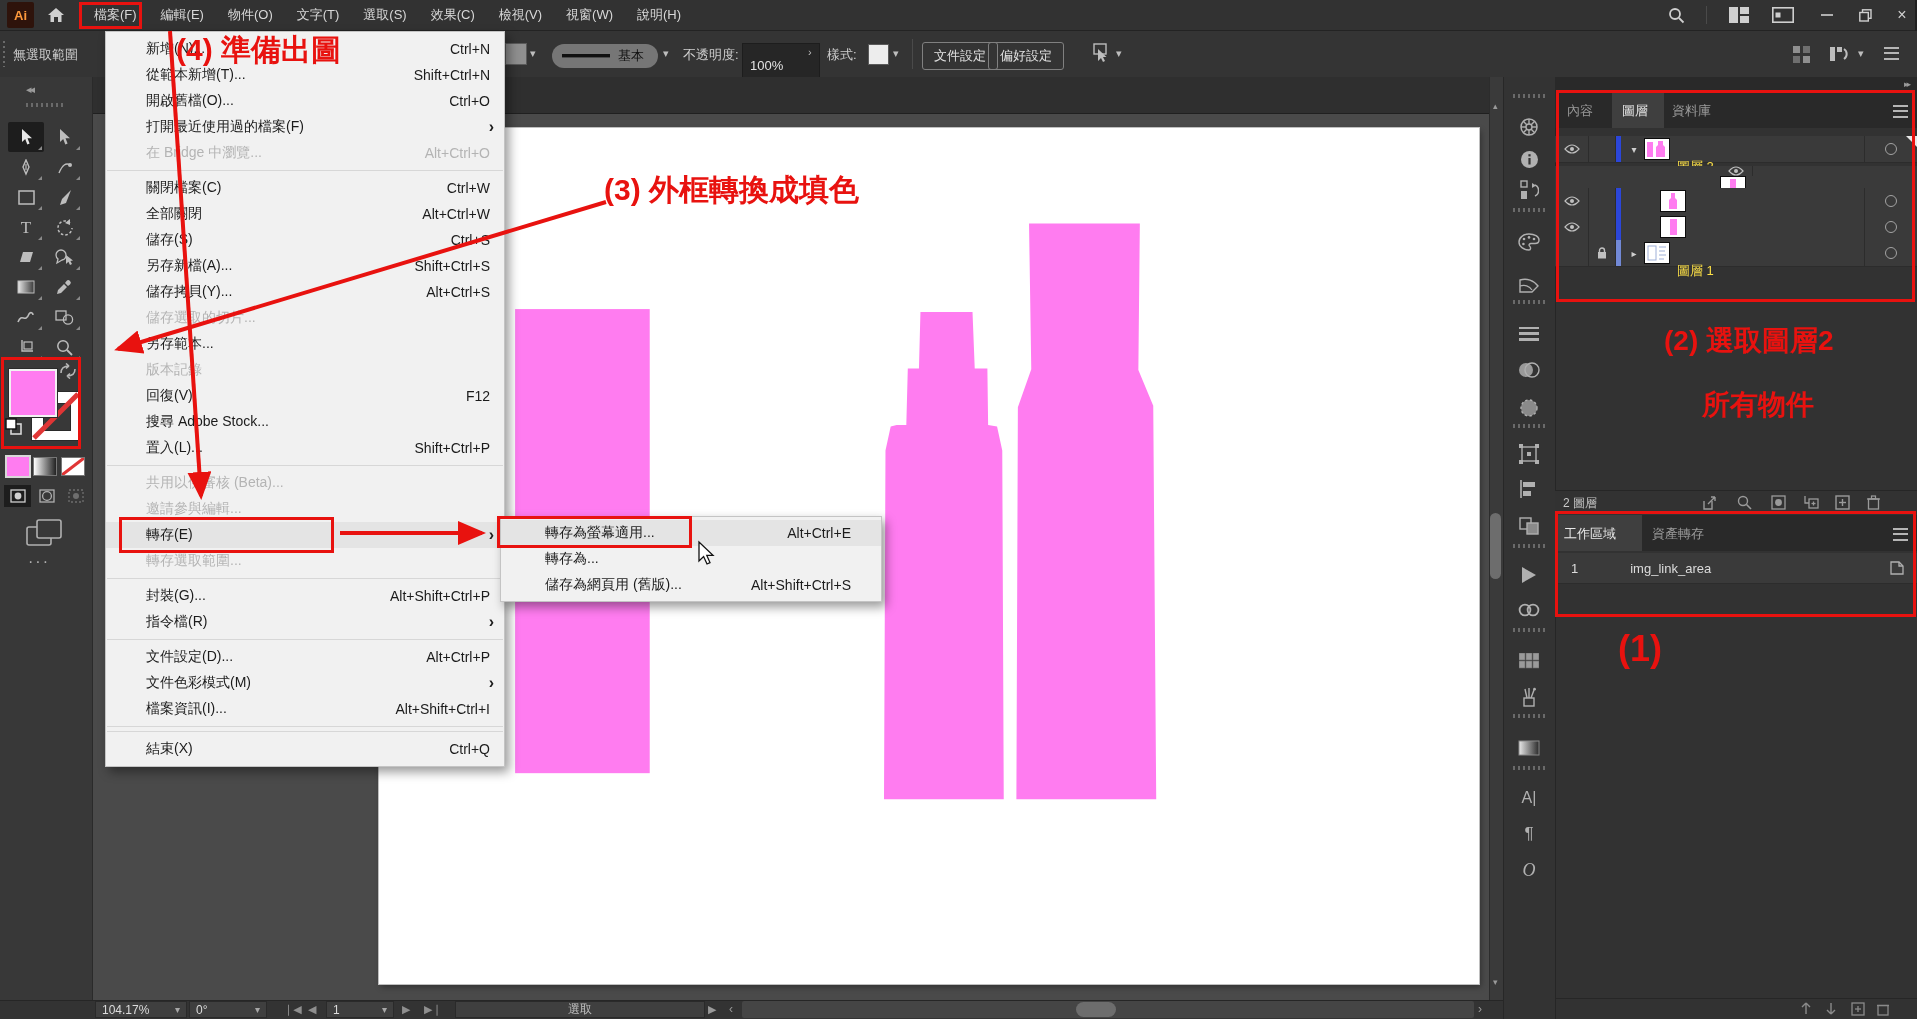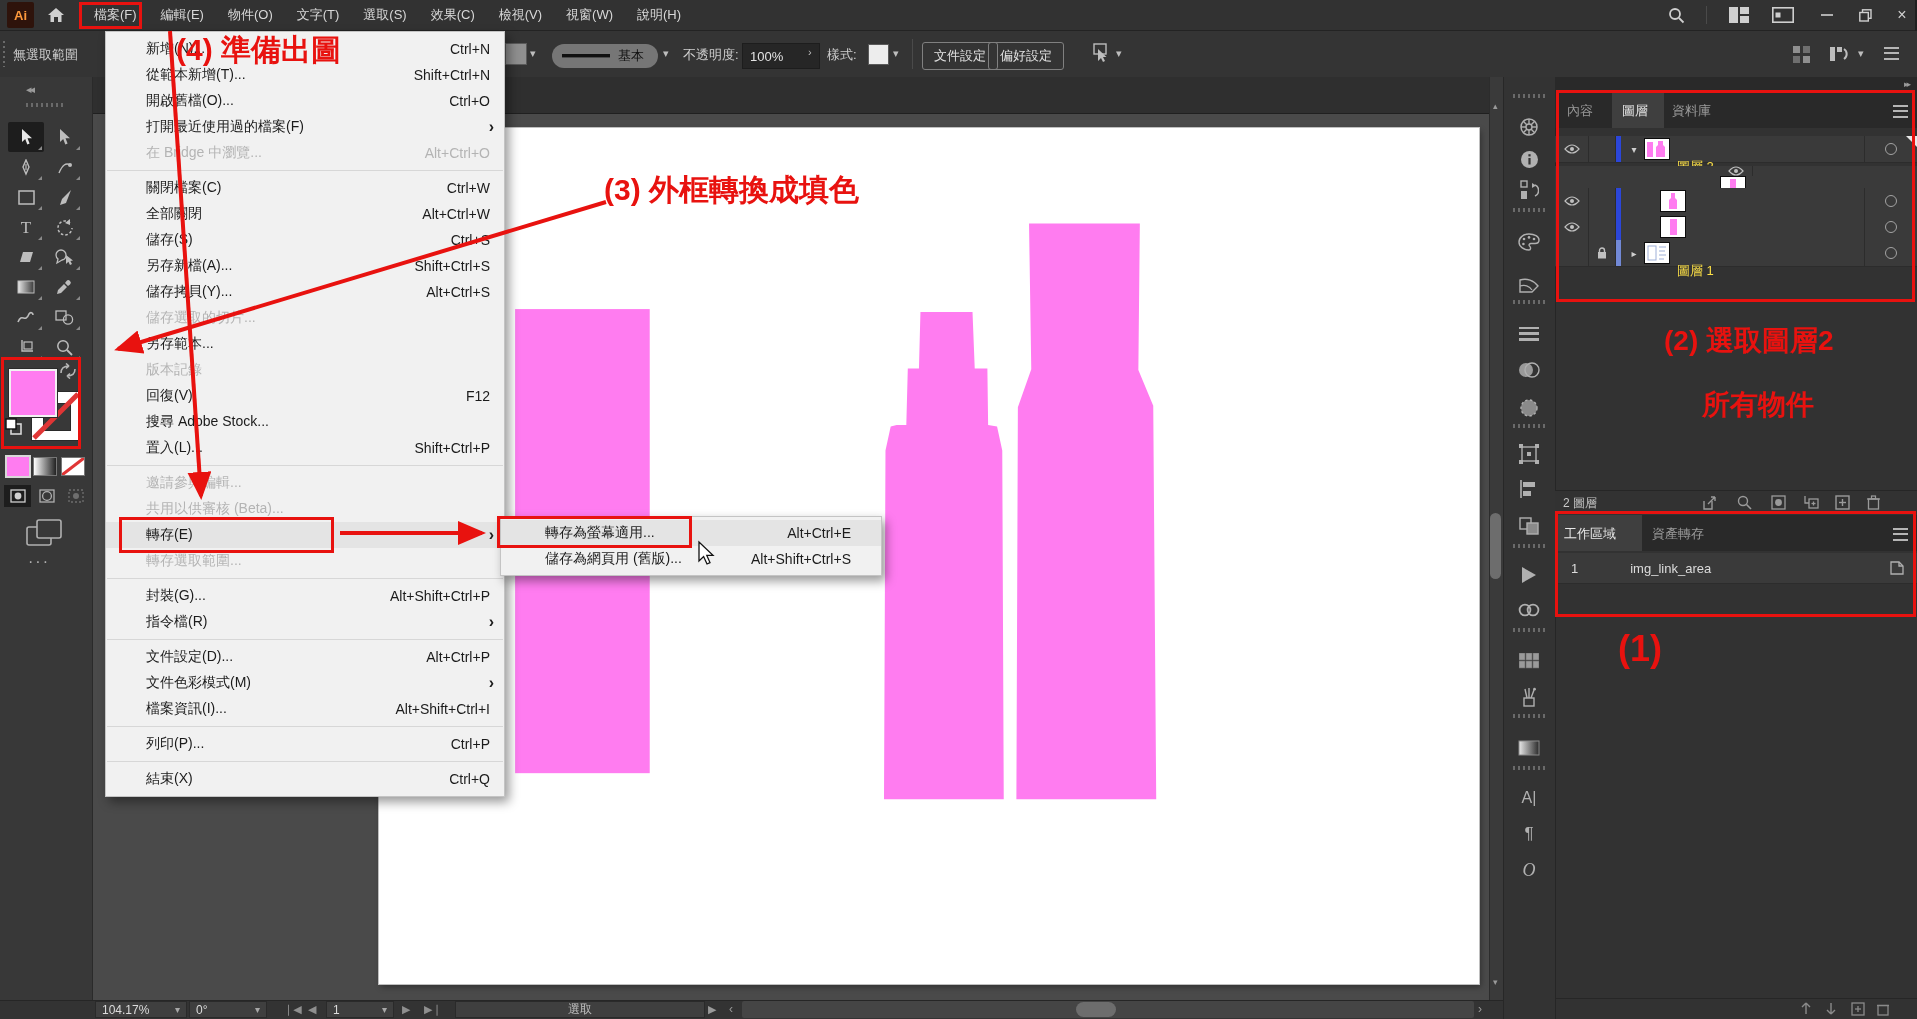--- a/index.html
+++ b/index.html
@@ -17,21 +17,21 @@
   .menu-item{height:30px;padding:0 12px;display:flex;align-items:center;color:#d8d8d8;font-size:13px;}
   #menubar{left:82px;top:0;height:30px;display:flex;}
   #win-search{left:1668px;top:7px;}
   .tb-sep{left:1706px;top:6px;width:1px;height:18px;background:#4a4a4a;}
   .win-ctl{top:0;width:36px;height:30px;display:flex;align-items:center;justify-content:center;color:#cfcfcf;}
   
   #controlbar{left:0;top:31px;width:1917px;height:46px;background:#343434;border-bottom:1px solid #262626;}
   .grip-v{left:3px;top:10px;width:4px;height:26px;
      background-image:repeating-linear-gradient(#6a6a6a 0 2px,transparent 2px 5px);width:2px;}
   .cb-label{color:#cfcfcf;font-size:13px;}
-  .cb-box{background:#262626;border:1px solid #1d1d1d;color:#e3e3e3;display:flex;align-items:center;padding:0 7px;height:24px;}
+  .cb-box{background:#262626;border:1px solid #1d1d1d;color:#e3e3e3;display:flex;align-items:center;padding:9px 7px;height:24px;}
   .cb-btn{border:1px solid #808080;border-radius:3px;height:26px;display:flex;align-items:center;
           justify-content:center;color:#e0e0e0;font-size:13px;}
   .chev{color:#bdbdbd;font-size:11px;}
   
   #ltoolbar{left:0;top:77px;width:92px;height:923px;background:#383838;border-right:1px solid #2a2a2a;}
   .tool-cell{position:absolute;width:36px;height:30px;display:flex;align-items:center;justify-content:center;}
   .tool-cell.active{background:#1d1d1d;border-radius:2px;}
   .tool-cell::after{content:"";position:absolute;right:2px;bottom:2px;border-left:4px solid transparent;border-bottom:4px solid #8a8a8a;}
   .grip-h{position:absolute;height:4px;background-image:repeating-linear-gradient(90deg,#6a6a6a 0 2px,transparent 2px 5px);}
   
@@ -791,24 +791,24 @@
     </div>
   <div class="mi">
       <span class="ml">搜尋 Adobe Stock...</span>
     </div>
   <div class="mi">
       <span class="ml">置入(L)...</span>
       <span class="ms">Shift+Ctrl+P</span>
     </div>
   <div class="msep"></div>
   <div class="mi dis">
+      <span class="ml">共用以供審核 (Beta)...</span>
+    </div>
+  <div class="mi dis">
       <span class="ml">邀請參與編輯...</span>
-    </div>
-  <div class="mi dis">
-      <span class="ml">共用以供審核 (Beta)...</span>
     </div>
   <div class="mi hov">
       <span class="ml">轉存(E)</span>
       <b class="sub">›</b>
     </div>
   <div class="mi dis">
       <span class="ml">轉存選取範圍...</span>
     </div>
   <div class="msep"></div>
   <div class="mi">
@@ -826,35 +826,34 @@
     </div>
   <div class="mi">
       <span class="ml">文件色彩模式(M)</span>
       <b class="sub">›</b>
     </div>
   <div class="mi">
       <span class="ml">檔案資訊(I)...</span>
       <span class="ms">Alt+Shift+Ctrl+I</span>
     </div>
   <div class="msep"></div>
-  <div class="mi">
-      <span class="ml">列印(P)...</span>
-      <span class="ms">Ctrl+P</span>
-    </div>
   <div class="msep"></div>
   <div class="mi">
       <span class="ml">結束(X)</span>
       <span class="ms">Ctrl+Q</span>
     </div>
 </div>
 
 <div class="abs layer-top" id="submenu">
   <div class="smi" style="background:#e4e4e4;">
       <span class="ml">轉存為螢幕適用...</span>
       <span class="ms">Alt+Ctrl+E</span>
+    </div>
+  <div class="smi">
+      <span class="ml">轉存為...</span>
     </div>
   <div class="smi">
       <span class="ml">儲存為網頁用 (舊版)...</span>
       <span class="ms">Alt+Shift+Ctrl+S</span>
     </div>
 </div>
 
 <div class="redbox" style="left:79px;top:2px;width:57px;height:21px;z-index:65;"></div>
 <div class="redbox" style="left:1px;top:357px;width:74px;height:86px;z-index:65;"></div>
 <div class="redbox" style="left:119px;top:517px;width:209px;height:30px;z-index:65;"></div>

